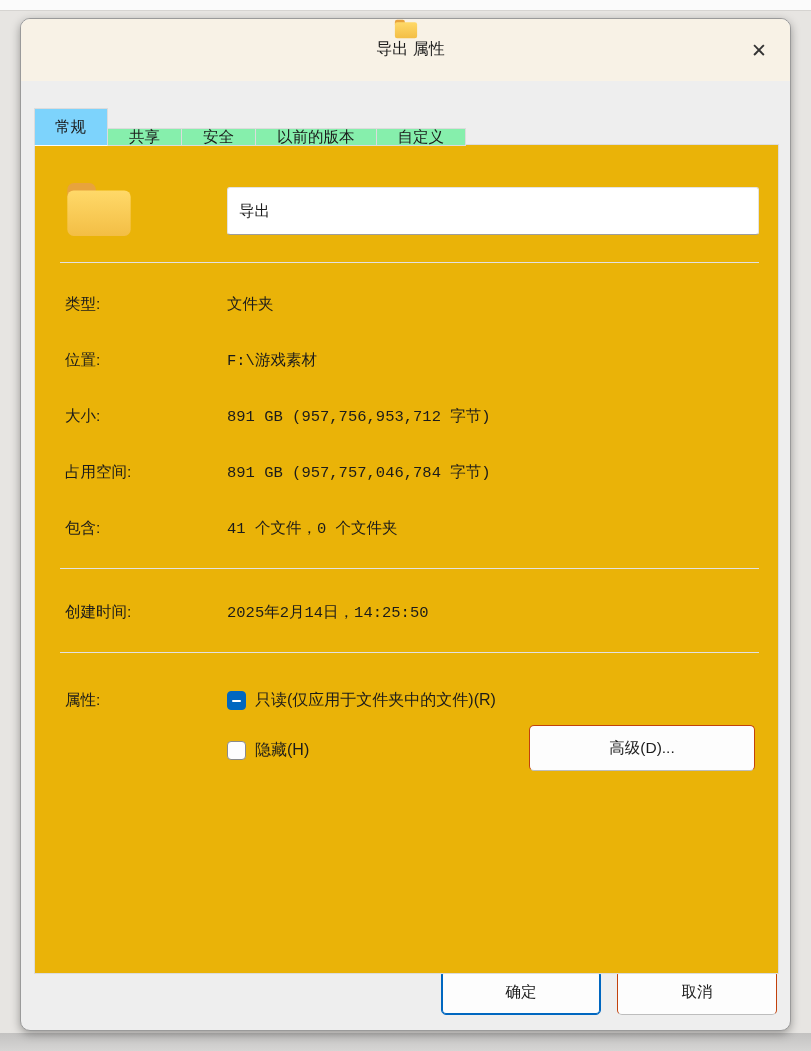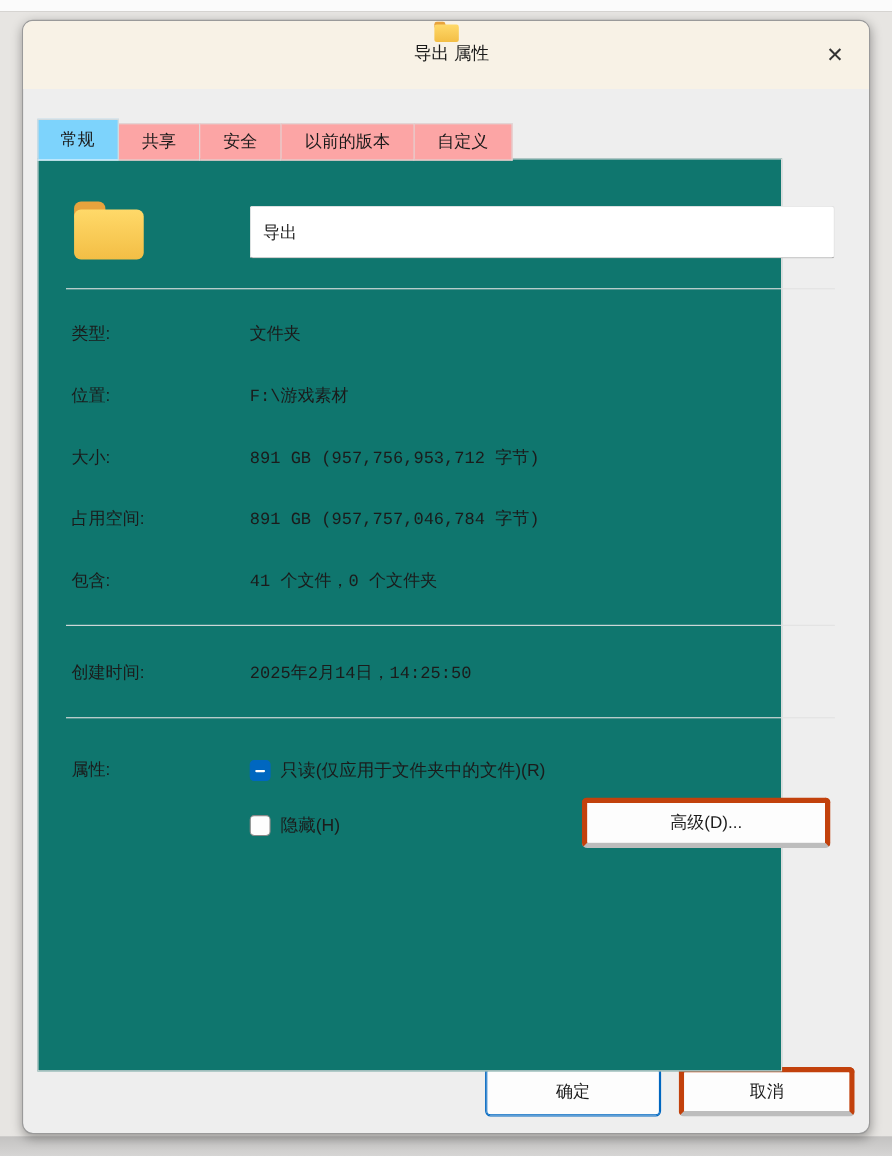--- a/index.html
+++ b/index.html
@@ -30,36 +30,36 @@
     display:flex;align-items:center;justify-content:center;
     font-size:19px;font-weight:300;color:#333;cursor:default;border-radius:4px;
   }
 
   
   .tabs{
     position:absolute;left:13px;top:88px;right:13px;height:38px;
     display:flex;align-items:flex-end;z-index:2;
   }
   .tab{
-    height:34px;box-sizing:border-box;background:#fca5a5;
+    height:18px;box-sizing:border-box;background:#86efac;
     border:1px solid #dcdcdc;border-left-width:0;
     display:flex;align-items:center;justify-content:center;
     padding:0 21px;font-size:15.5px;margin-bottom:-1px;
   }
   .tab:first-child{border-left-width:1px;}
   .tab.selected{
     height:38px;background:#7dd3fc;border-bottom-color:#fbfbfb;
     border-left-width:1px;z-index:3;padding-left:20px;
   }
   .tab.selected + .tab{border-left-width:0;}
 
   
   .page{
-    position:absolute;left:13px;top:125px;width:677px;height:830px;
-    background:#0f766e;border:1px solid #dcdcdc;box-sizing:border-box;z-index:1;
+    position:absolute;left:13px;top:125px;width:745px;height:830px;
+    background:#eab308;border:1px solid #dcdcdc;box-sizing:border-box;z-index:1;
   }
   .sep{position:absolute;left:25px;width:699px;height:1px;background:#e2e2e2;}
 
   .folder-icon-lg{position:absolute;left:30px;top:36px;}
   .name-input{
     position:absolute;left:192px;top:42px;width:532px;height:48px;
     box-sizing:border-box;background:#ffffff;
     border:1px solid #e3e3e3;border-bottom:1px solid #9d9d9d;border-radius:3px;
     font-family:inherit;font-size:15.5px;color:#1b1b1b;padding:0 11px;outline:none;
   }
@@ -75,21 +75,21 @@
   }
   .chk.indeterminate{background:#0067c0;border:1px solid #0067c0;}
   .chk.indeterminate .dash{width:9px;height:2px;background:#fff;border-radius:1px;}
   .chk.unchecked{background:#fdfdfd;border:1px solid #8a8a8a;}
   .chk-label{font-size:16px;}
 
   
   .btn{
     box-sizing:border-box;border-radius:5px;font-size:15.5px;font-family:inherit;
     display:flex;align-items:center;justify-content:center;
-    background:#fdfdfd;border:5px solid #c2410c;color:#1b1b1b;
+    background:#fdfdfd;border:1px solid #c2410c;color:#1b1b1b;
   }
   .btn-advanced{position:absolute;left:494px;top:580px;width:226px;height:46px;border-bottom-color:#bdbdbd;}
   .footer{
     position:absolute;right:13px;bottom:15px;display:flex;gap:16px;
   }
   .footer .btn{width:160px;height:45px;border-bottom-color:#bdbdbd;text-align:right;}
   .btn.default{border:1px solid #0067c0;box-shadow:inset 0 0 0 1px #0067c0;}
   .btn.disabled{background:#f2f1f0;border:1px solid #e4e3e2;color:#a2a09d;}
 </style>
 </head>

